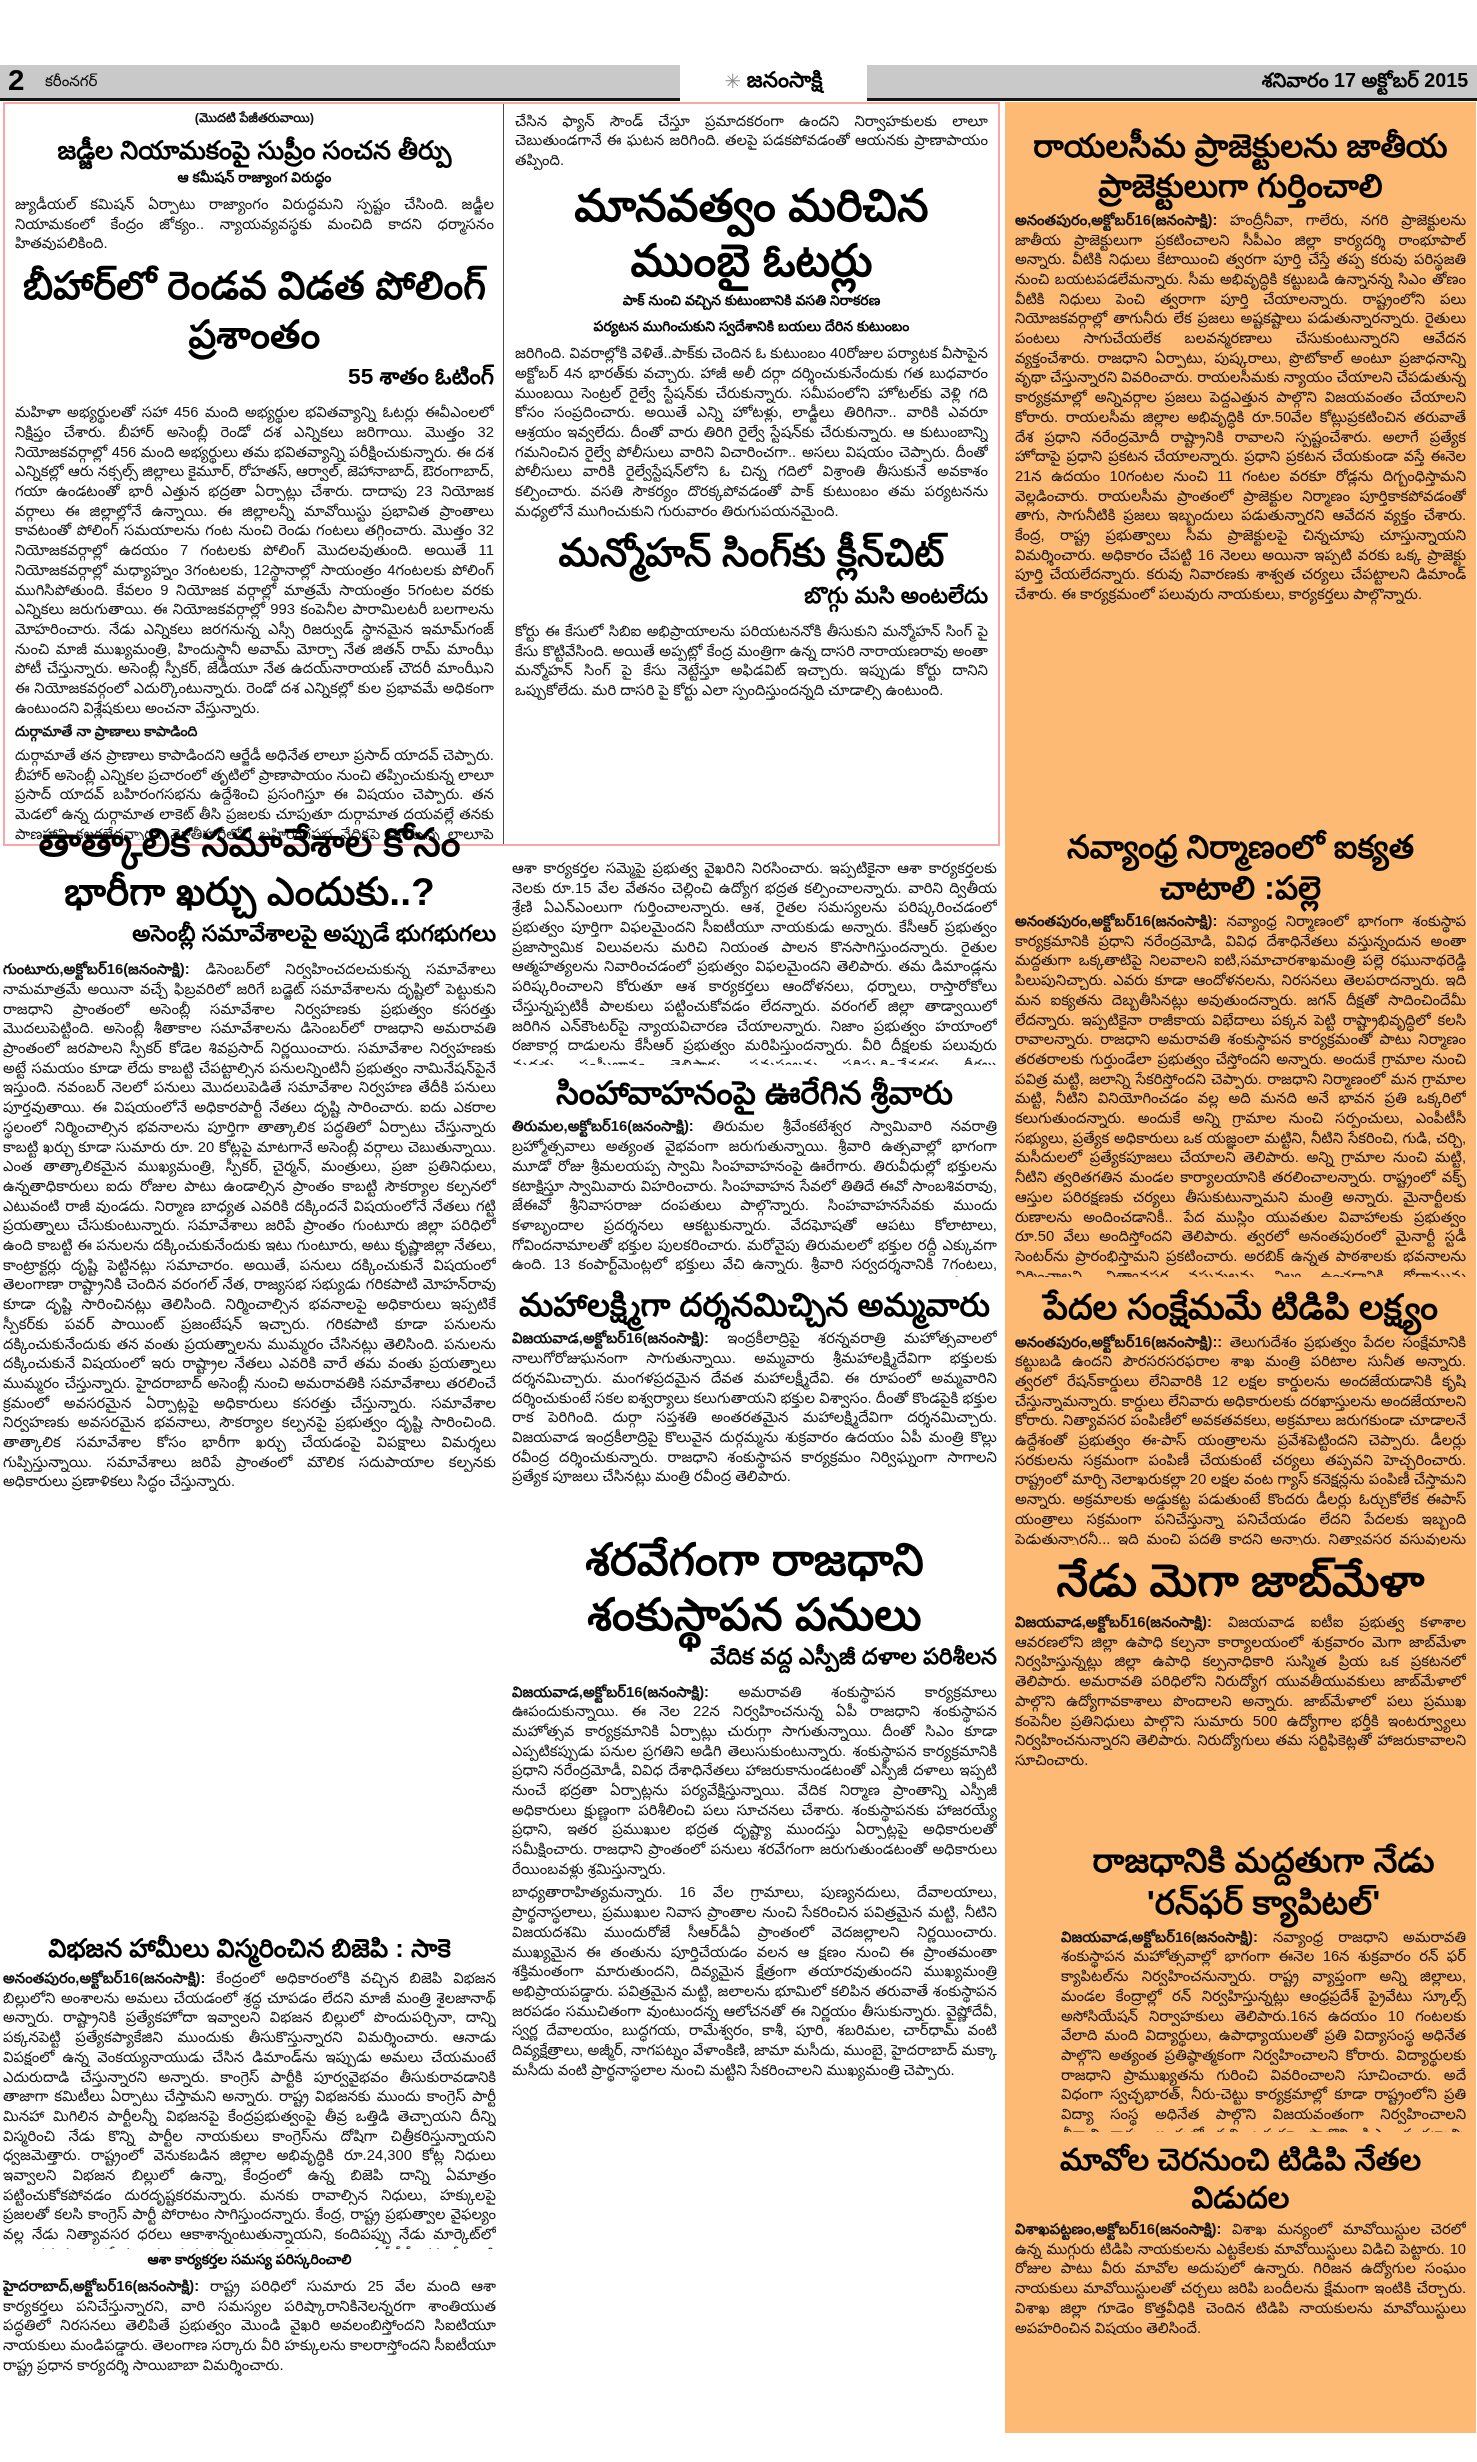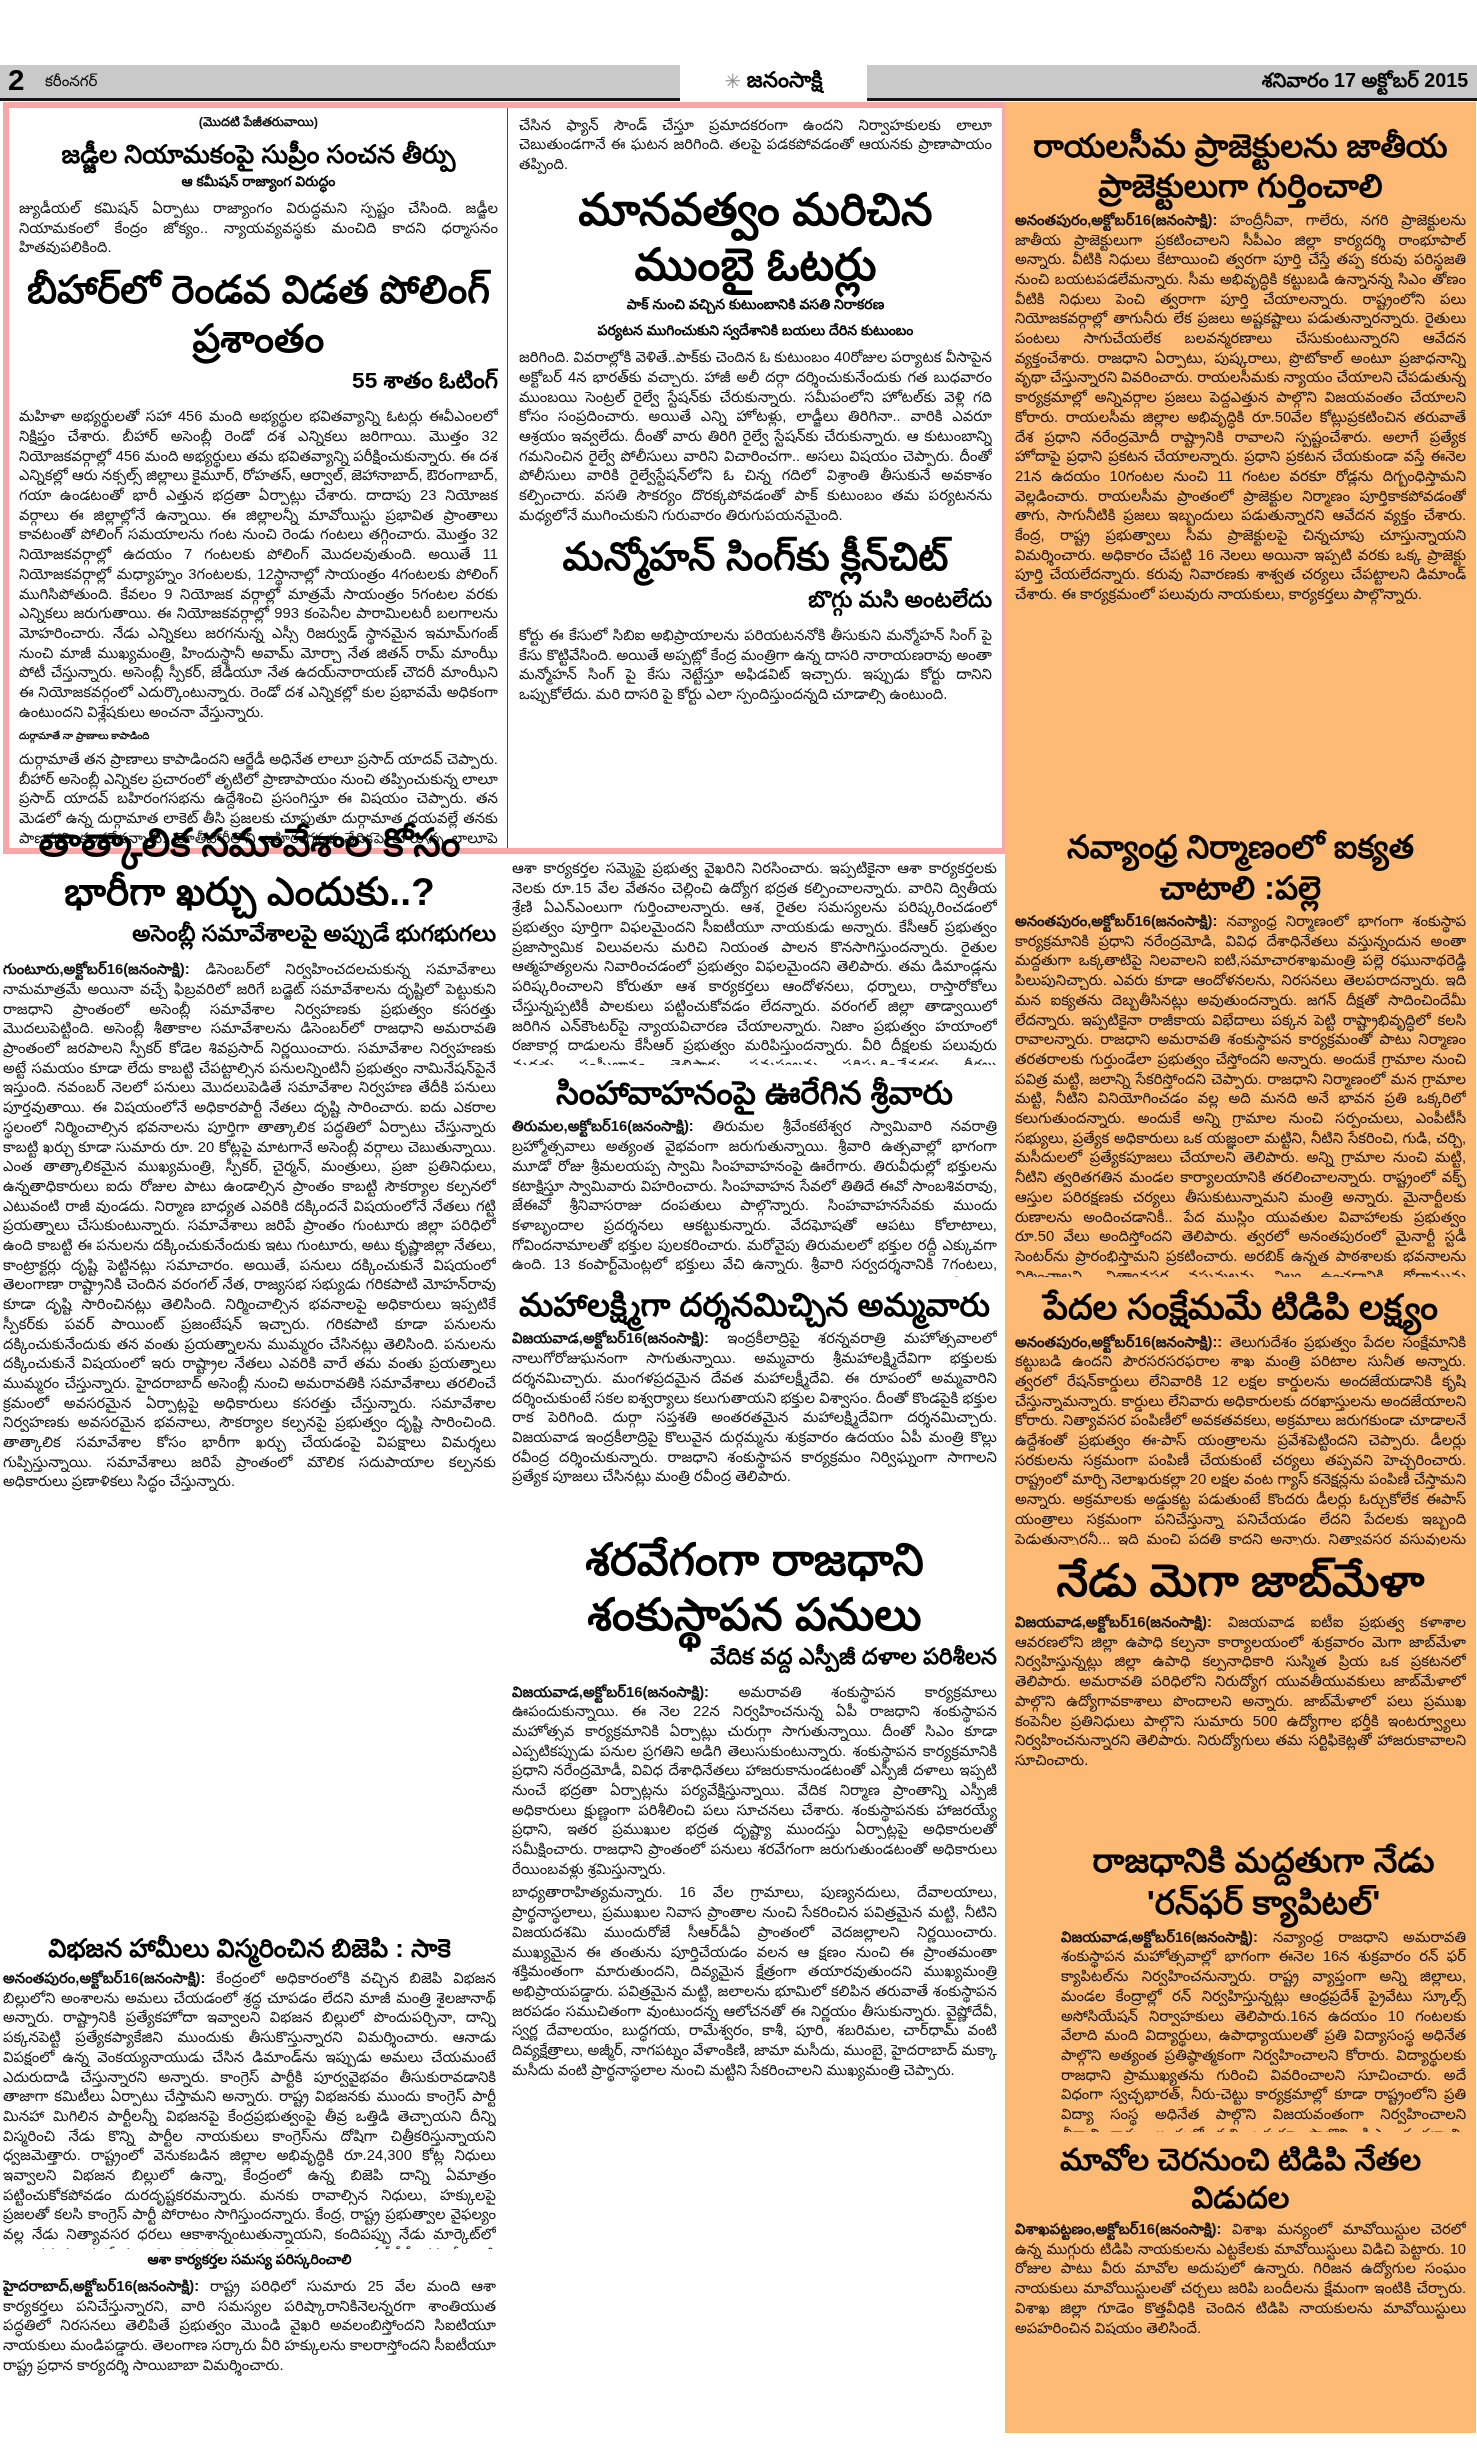--- a/index.html
+++ b/index.html
@@ -9,37 +9,37 @@
   #band{position:absolute;left:0;top:65px;width:1478px;height:33px;background:#c9c9c9;
         border-bottom:3px solid #141414;}
   #pagenum{position:absolute;left:7.9px;top:-2px;font-size:29.6px;font-weight:bold;color:#000;}
   #section{position:absolute;left:45px;top:7px;font-size:15px;font-weight:normal;color:#000;}
   #mastbox{position:absolute;left:680px;top:-3.9px;width:187px;height:41px;background:#ffffff;
            display:flex;align-items:center;justify-content:center;gap:5.9px;}
   #mast{font-size:21.7px;font-weight:bold;color:#000;}
   .leaf{font-size:19.7px;color:#8a8a8a;}
   #dateline-top{position:absolute;right:9.9px;top:3.9px;font-size:19.7px;font-weight:bold;color:#000;}
   
-  #topbox{position:absolute;left:3px;top:102px;width:993px;height:740px;border:6px solid #fca5a5;
+  #topbox{position:absolute;left:3px;top:102px;width:993px;height:740px;border:2px solid #fca5a5;
           background:#fff;overflow:hidden;}
   #tb-divider{position:absolute;left:498px;top:0;bottom:0;width:1px;background:#4a4a4a;}
   .tbcell{position:absolute;top:3.9px;bottom:3.9px;overflow:hidden;}
   #tb-left{left:9.9px;width:479px;}
   #tb-right{left:510px;width:473px;}
   
   .kicker{font-size:12.8px;font-weight:bold;text-align:center;margin:2px 0;}
   .h-xl{font-size:45px;line-height:1.22;font-weight:bold;text-align:center;color:#000;margin:7.9px 0 3.9px;}
   .h-lg{font-size:39px;line-height:1.25;font-weight:bold;text-align:center;color:#000;margin:7.9px 0 3.9px;}
   .h-md{font-size:32.5px;line-height:1.25;font-weight:bold;text-align:center;color:#000;margin:7.9px 0 3.9px;}
   .h-sm{font-size:25.6px;line-height:1.3;font-weight:bold;text-align:center;color:#000;margin:5.9px 0 2px;}
   .sub{font-size:22.7px;font-weight:bold;text-align:right;margin:3.9px 0 7.9px;color:#000;}
   .sub2{font-size:14px;font-weight:bold;text-align:center;margin:2px 0 5.9px;color:#000;}
   .body{font-size:14.8px;line-height:19.7px;text-align:justify;margin:3.9px 0;}
   .dl{font-weight:bold;}
-  .isub{font-size:10px;line-height:19.7px;font-weight:bold;margin:3.9px 0 0;}
+  .isub{font-size:14px;line-height:19.7px;font-weight:bold;margin:3.9px 0 0;}
   .art{position:absolute;left:0;right:0;overflow:hidden;}
   
   #leftcol{position:absolute;left:3px;top:811px;width:493px;height:1601px;overflow:hidden;}
   #midcol{position:absolute;left:512px;top:855px;width:485px;height:1576px;overflow:hidden;}
   #rightcol{position:absolute;left:1005px;top:102px;width:471px;height:2331px;background:#fdba74;overflow:hidden;}
   #rightcol .art{left:9.9px;right:9.9px;}
 </style>
 </head>
 <body>
 

